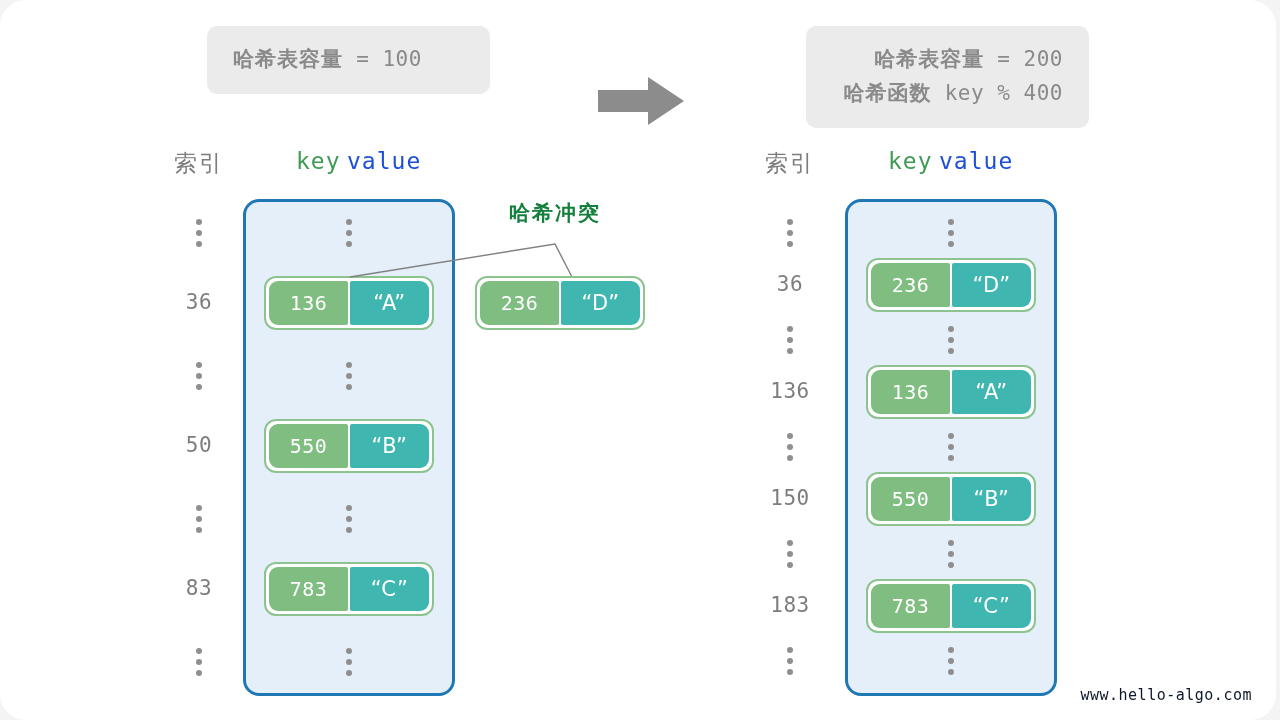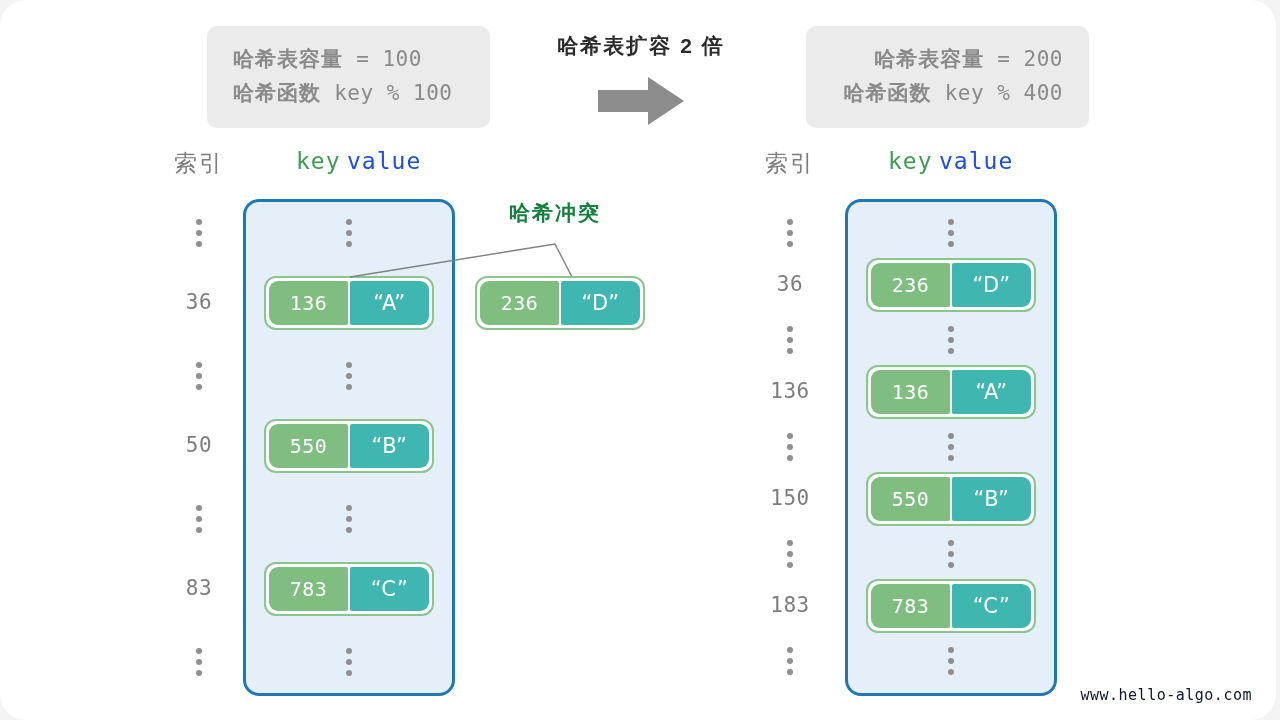--- a/index.html
+++ b/index.html
@@ -173,24 +173,22 @@
     letter-spacing: 0.5px;
   }
 </style>
 </head>
 <body>
 
 <div id="canvas">
 
   <div class="infobox" id="infobox-left">
     <div class="infoline"><b>哈希表容量</b><span> = 100</span></div>
-    <div class="infoline"><b>哈希函数</b><span> key % 100</span></div>
   </div>
 
-  <div id="transition-title">哈希表扩容 2 倍</div>
   <svg id="transition-arrow" viewBox="0 0 86 50">
     <polygon points="0,14 50,14 50,1 86,25 50,49 50,36 0,36" fill="#8c8c8c"></polygon>
   </svg>
 
   <div class="infobox" id="infobox-right">
     <div class="infoline"><b>哈希表容量</b><span> = 200</span></div>
     <div class="infoline"><b>哈希函数</b><span> key % 400</span></div>
   </div>
 
   <div class="hdr hdr-index" style="left:164px; top:148px; width:70px; text-align:center;">索引</div>

